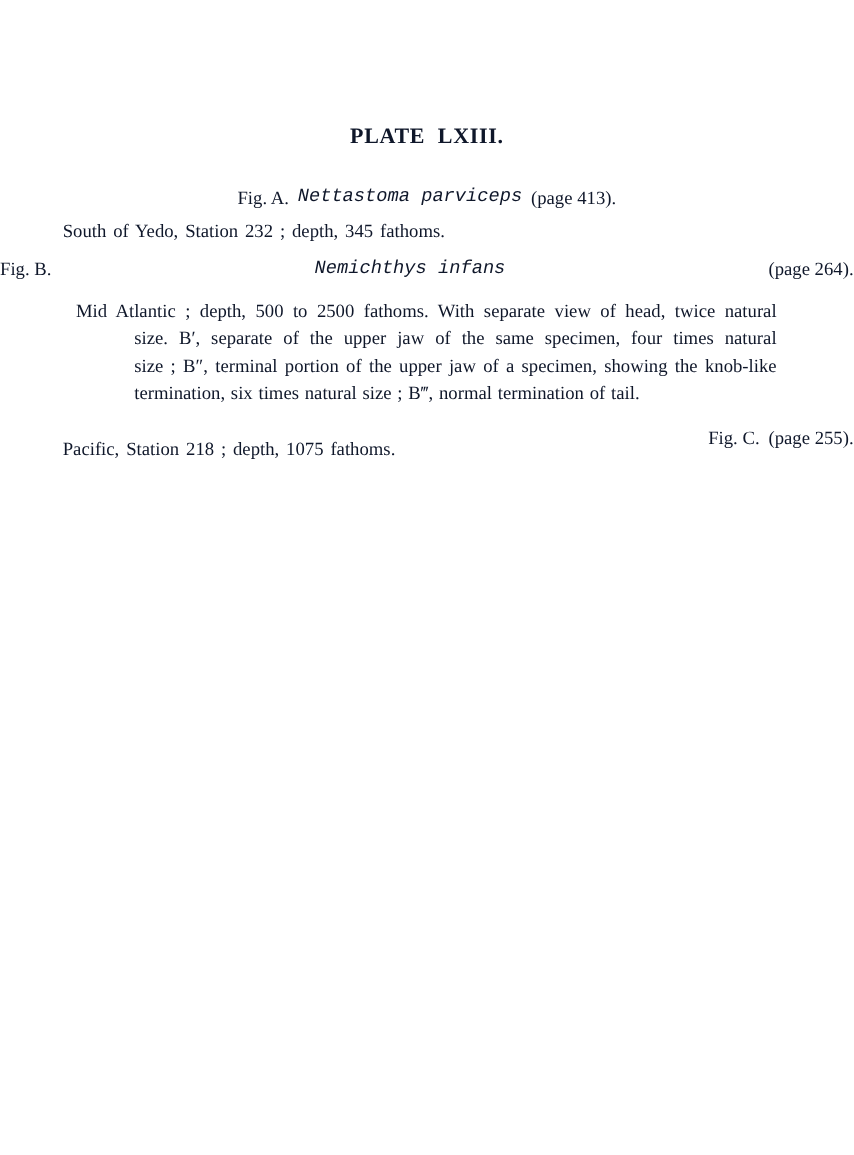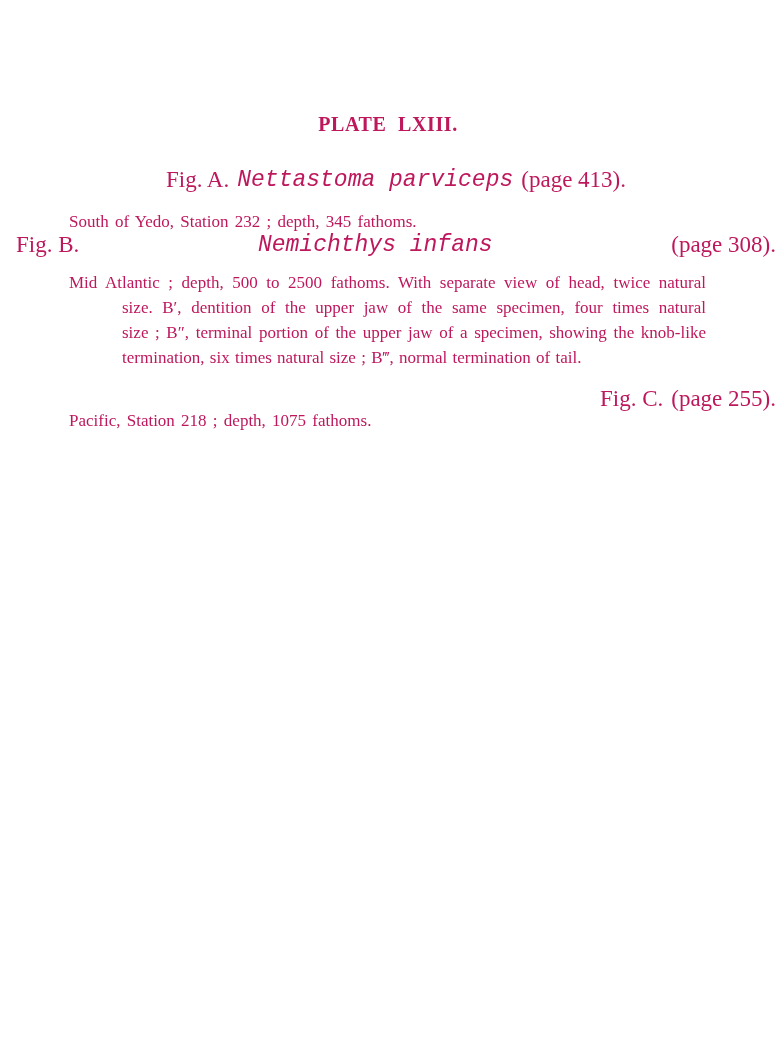--- a/index.html
+++ b/index.html
@@ -6,21 +6,21 @@
     margin: 0;
     padding: 0;
     background: #ffffff;
   }
   .page {
     position: relative;
     width: 776px;
     height: 1050px;
     background: #ffffff;
     font-family: "Liberation Serif", "DejaVu Serif", serif;
-    color: #be185d;
+    color: #0f172a;
     overflow: hidden;
   }
   .plate-title {
     position: absolute;
     top: 111px;
     left: 0;
     right: 0;
     margin: 0;
     text-align: center;
     font-size: 20px;
@@ -29,34 +29,33 @@
     word-spacing: 6px;
     line-height: 26px;
   }
   .fig-heading {
     position: absolute;
     left: 0;
     right: 0;
     display: flex;
     justify-content: center;
     gap: 8px;
-    font-size: 23px;
+    font-size: 17px;
     line-height: 24px;
     white-space: nowrap;
-    margin-left: 16px;
   }
   .fig-heading .species {
     font-style: italic;
     font-family: Liberation Mono, monospace;
   }
   .locality {
     position: absolute;
     left: 57px;
     right: 76px;
-    margin: 12px;
+    margin: 0;
     font-size: 17px;
     line-height: 24px;
     word-spacing: 2px;
   }
   .desc-line {
     position: absolute;
     left: 110px;
     right: 58px;
     margin: 12px;
     font-size: 17px;
@@ -93,24 +92,24 @@
   <div class="fig-heading" id="fig-a-heading">
     <span>Fig. A.</span>
     <span class="species">Nettastoma parviceps</span>
     <span>(page 413).</span>
   </div>
   <p class="locality" id="fig-a-locality">South of Yedo, Station 232 ; depth, 345 fathoms.</p>
 
   <div class="fig-heading" id="fig-b-heading">
     <span>Fig. B.</span>
     <span class="species">Nemichthys infans</span>
-    <span>(page 308).</span>
+    <span>(page 264).</span>
   </div>
   <p class="desc-line first" id="fig-b-line-0">Mid Atlantic ; depth, 500 to 2500 fathoms.  With separate view of head, twice natural</p>
-  <p class="desc-line" id="fig-b-line-1">size.  B′, dentition of the upper jaw of the same specimen, four times natural</p>
+  <p class="desc-line" id="fig-b-line-1">size.  B′, separate of the upper jaw of the same specimen, four times natural</p>
   <p class="desc-line last" id="fig-b-line-3">termination, six times natural size ; B‴, normal termination of tail.</p>
   <p class="desc-line" id="fig-b-line-2">size ; B″, terminal portion of the upper jaw of a specimen, showing the knob-like</p>
 
   <div class="fig-heading" id="fig-c-heading">
     <span>Fig. C.</span>
     <span>(page 255).</span>
   </div>
   <p class="locality" id="fig-c-locality">Pacific, Station 218 ; depth, 1075 fathoms.</p>
 
 </div>

